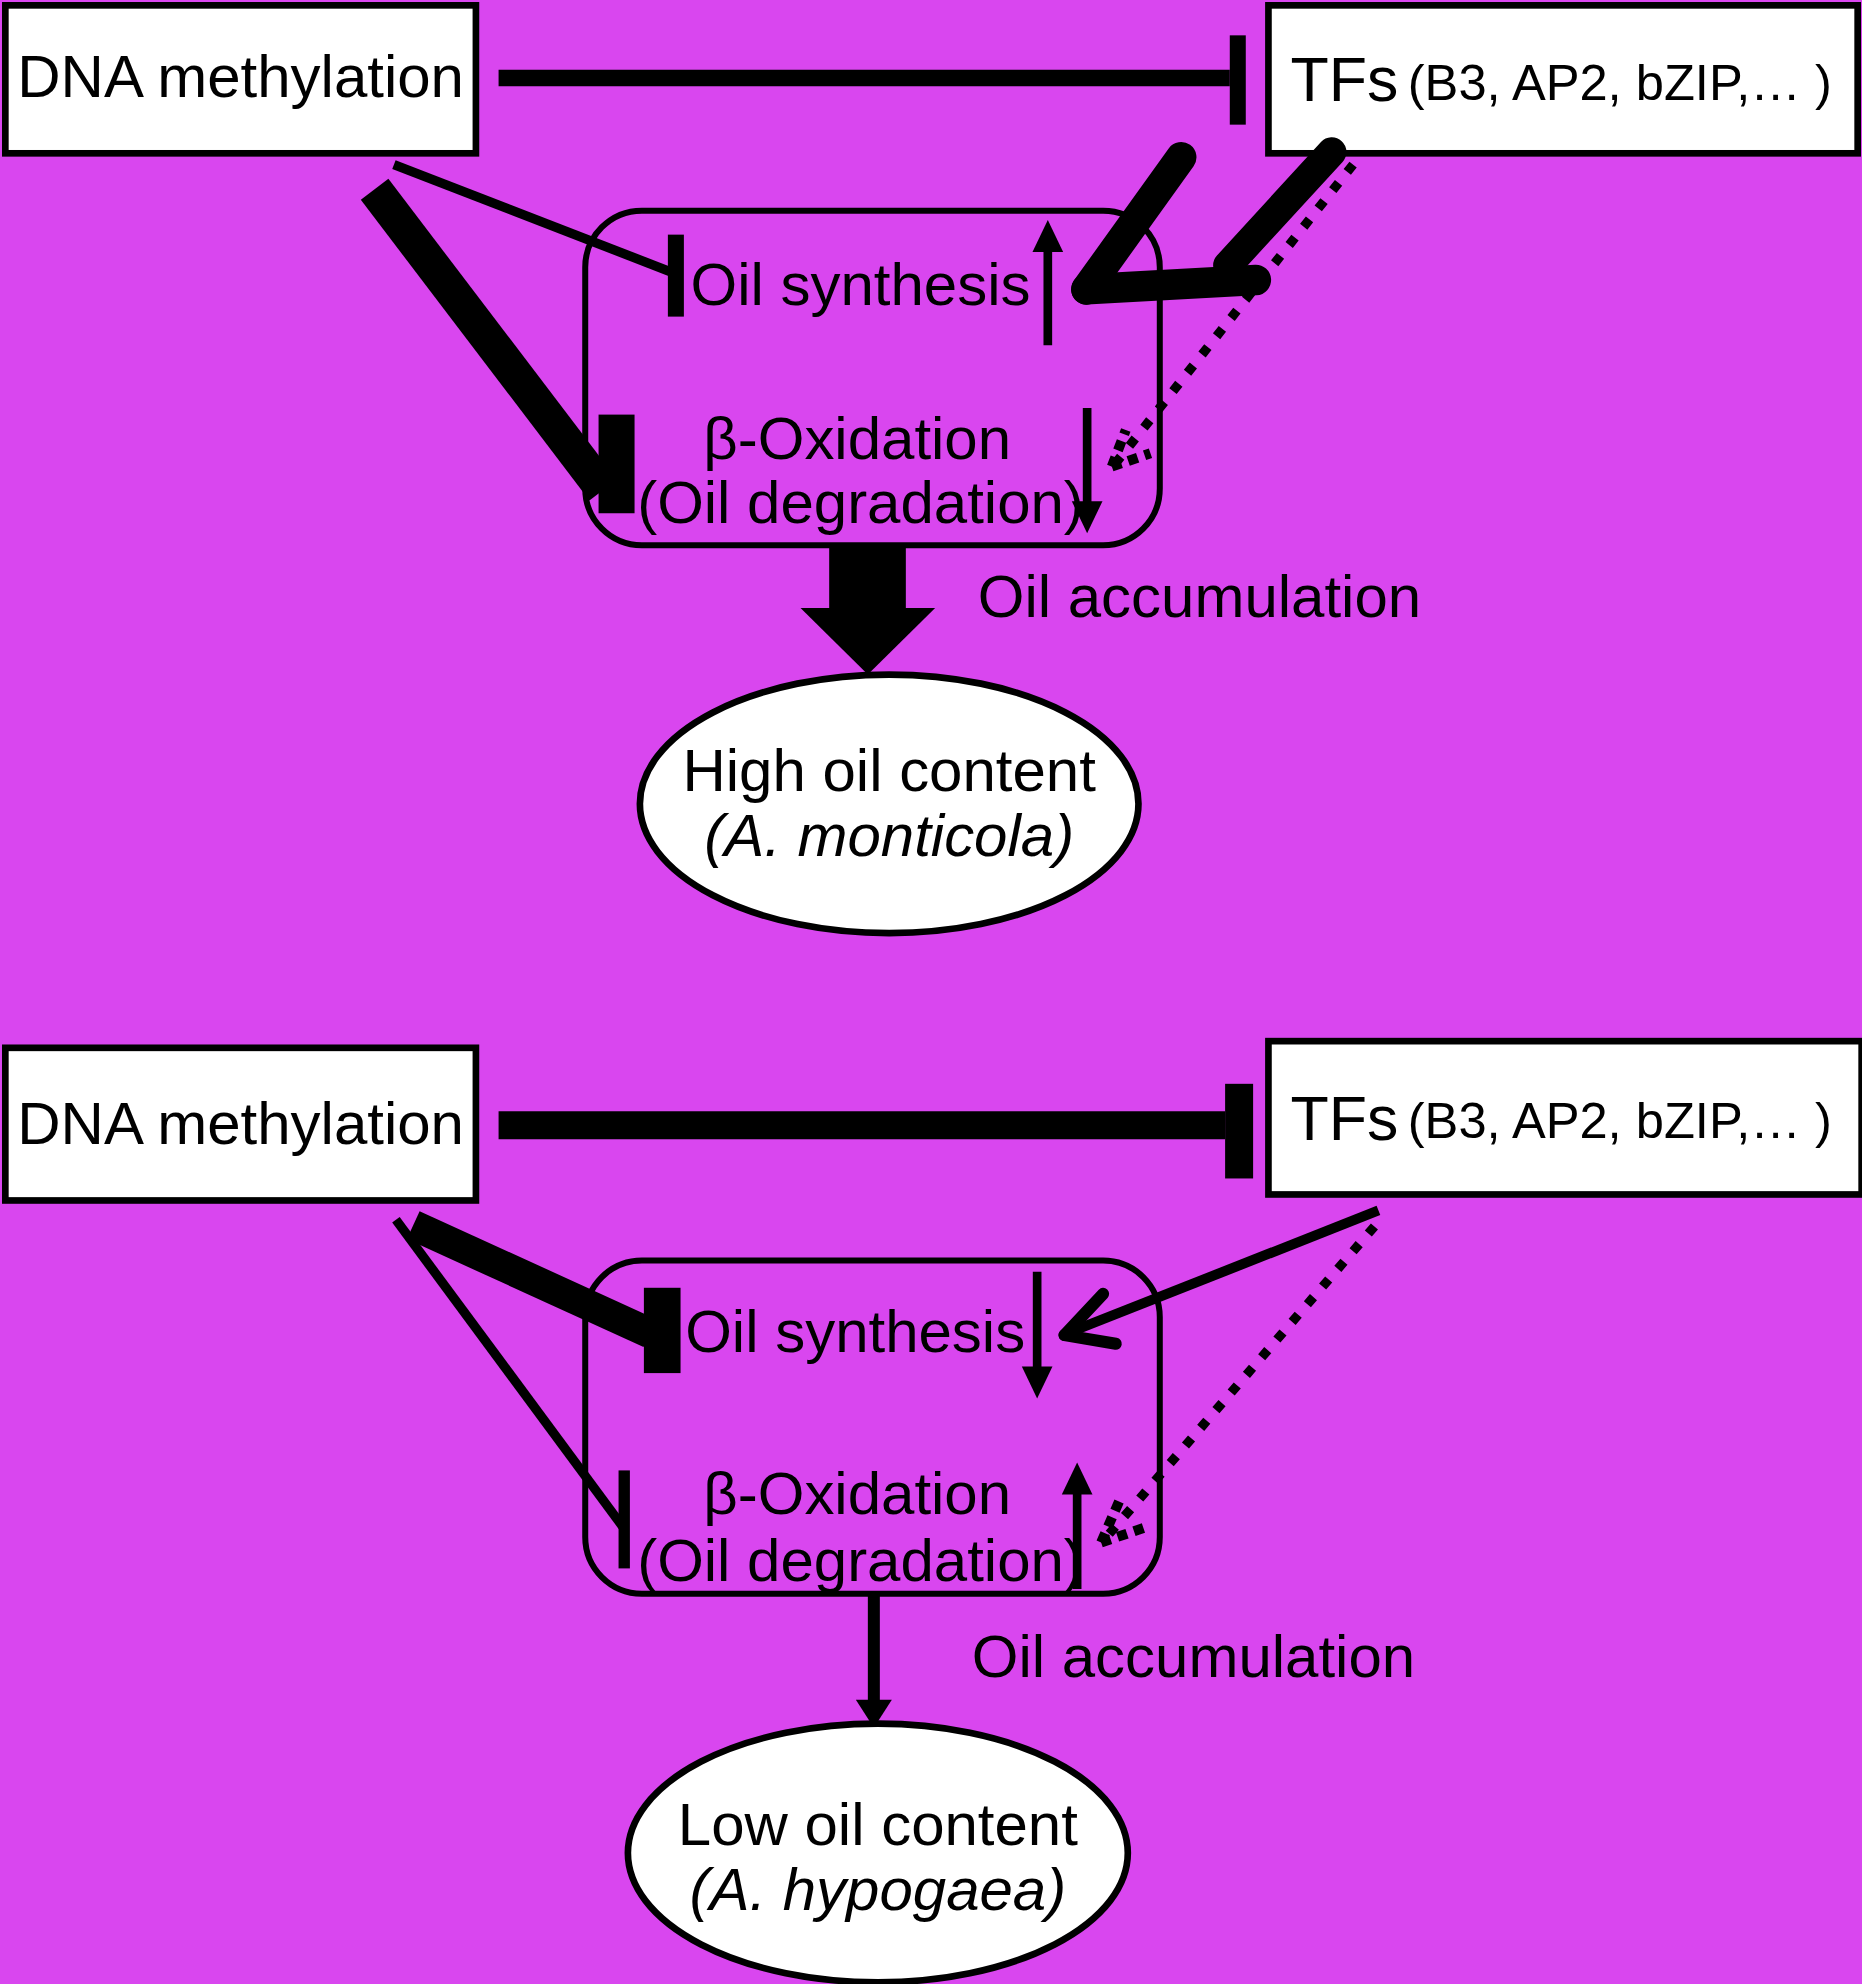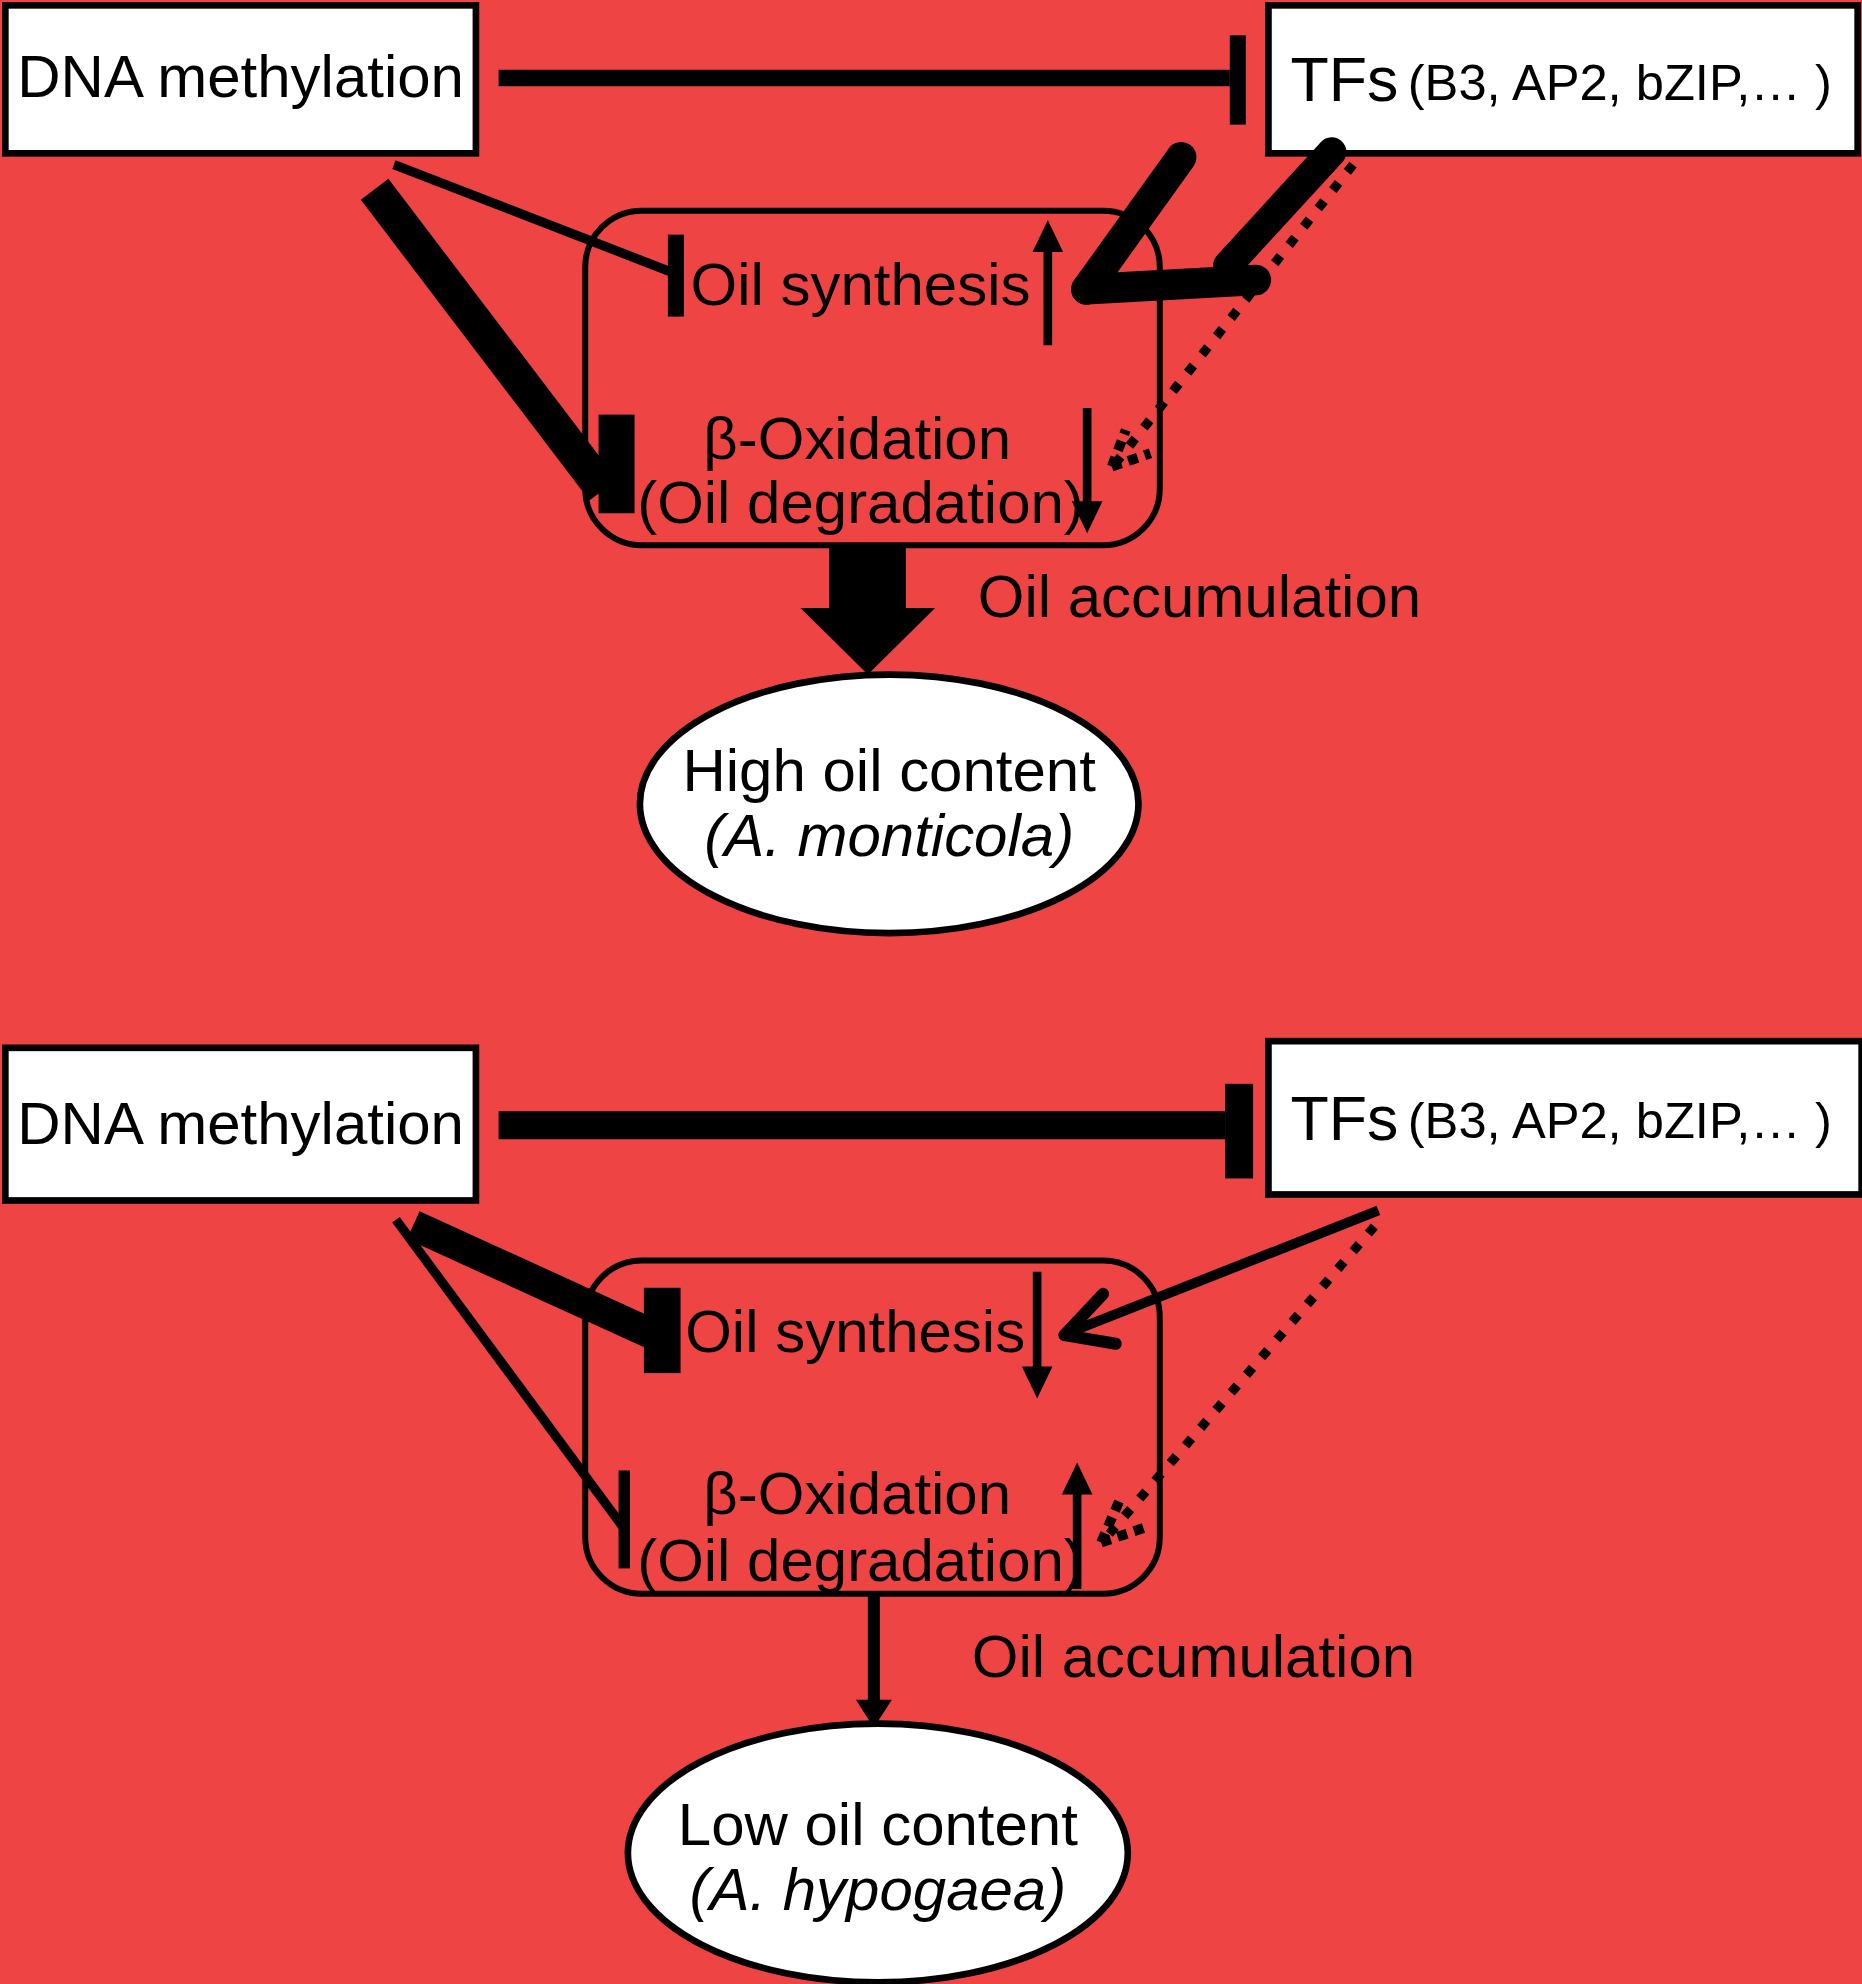--- a/index.html
+++ b/index.html
@@ -1,16 +1,16 @@
 <!DOCTYPE html>
 <html style="font-size:10.7px"><head>
 <meta charset="utf-8">
 <style>
   html,body{margin:0;padding:0;background:#ffffff;}
-  .stage{width:1863px;height:1985px;position:relative;background:#ef4444;}
+  .stage{width:1863px;height:1985px;position:relative;background:#d946ef;}
   svg{display:block;}
   svg text{font-family:"Liberation Sans","DejaVu Sans",sans-serif;fill:#000000;}
   .lbl{font-size:90px;}
   .lbl-tfs{font-size:94px;}
   .lbl-tfs-detail{font-size:76px;}
   .italic{font-style:italic;}
   .ink-stroke{stroke:#000000;}
   .ink-fill{fill:#000000;}
   .box{fill:#ffffff;stroke:#000000;stroke-width:10;}
   .roundbox{fill:none;stroke:#000000;stroke-width:9;}

